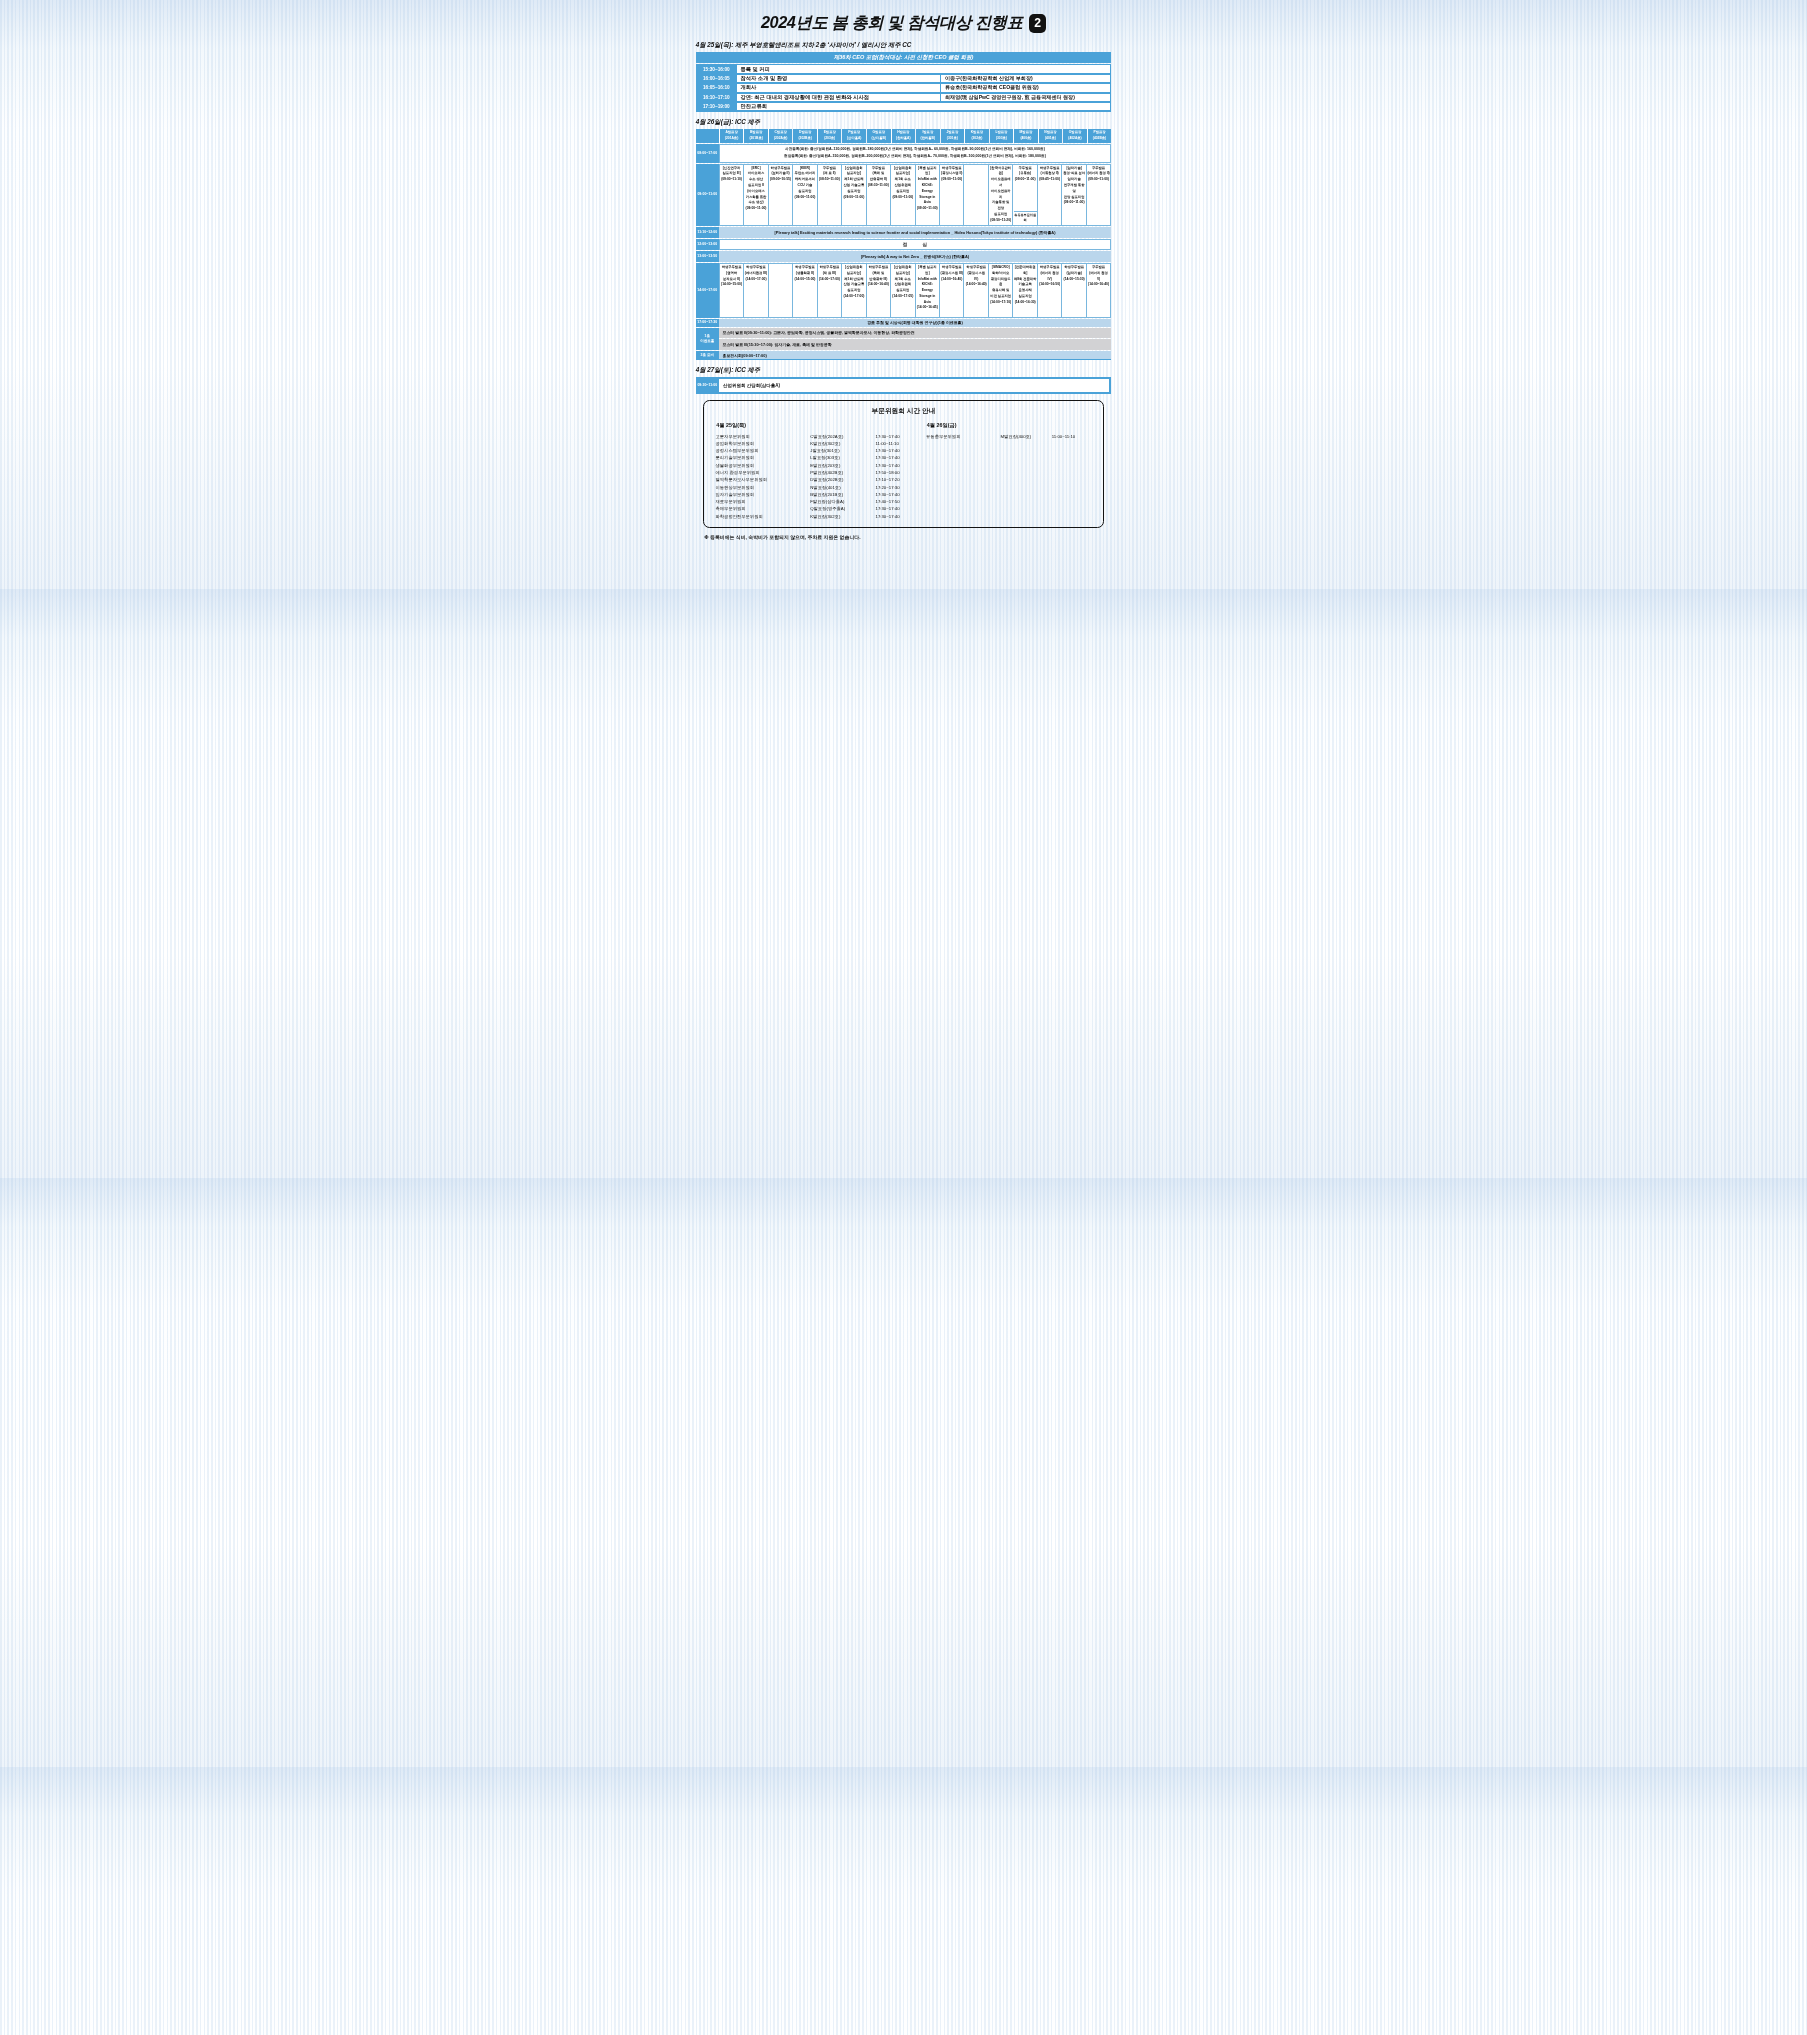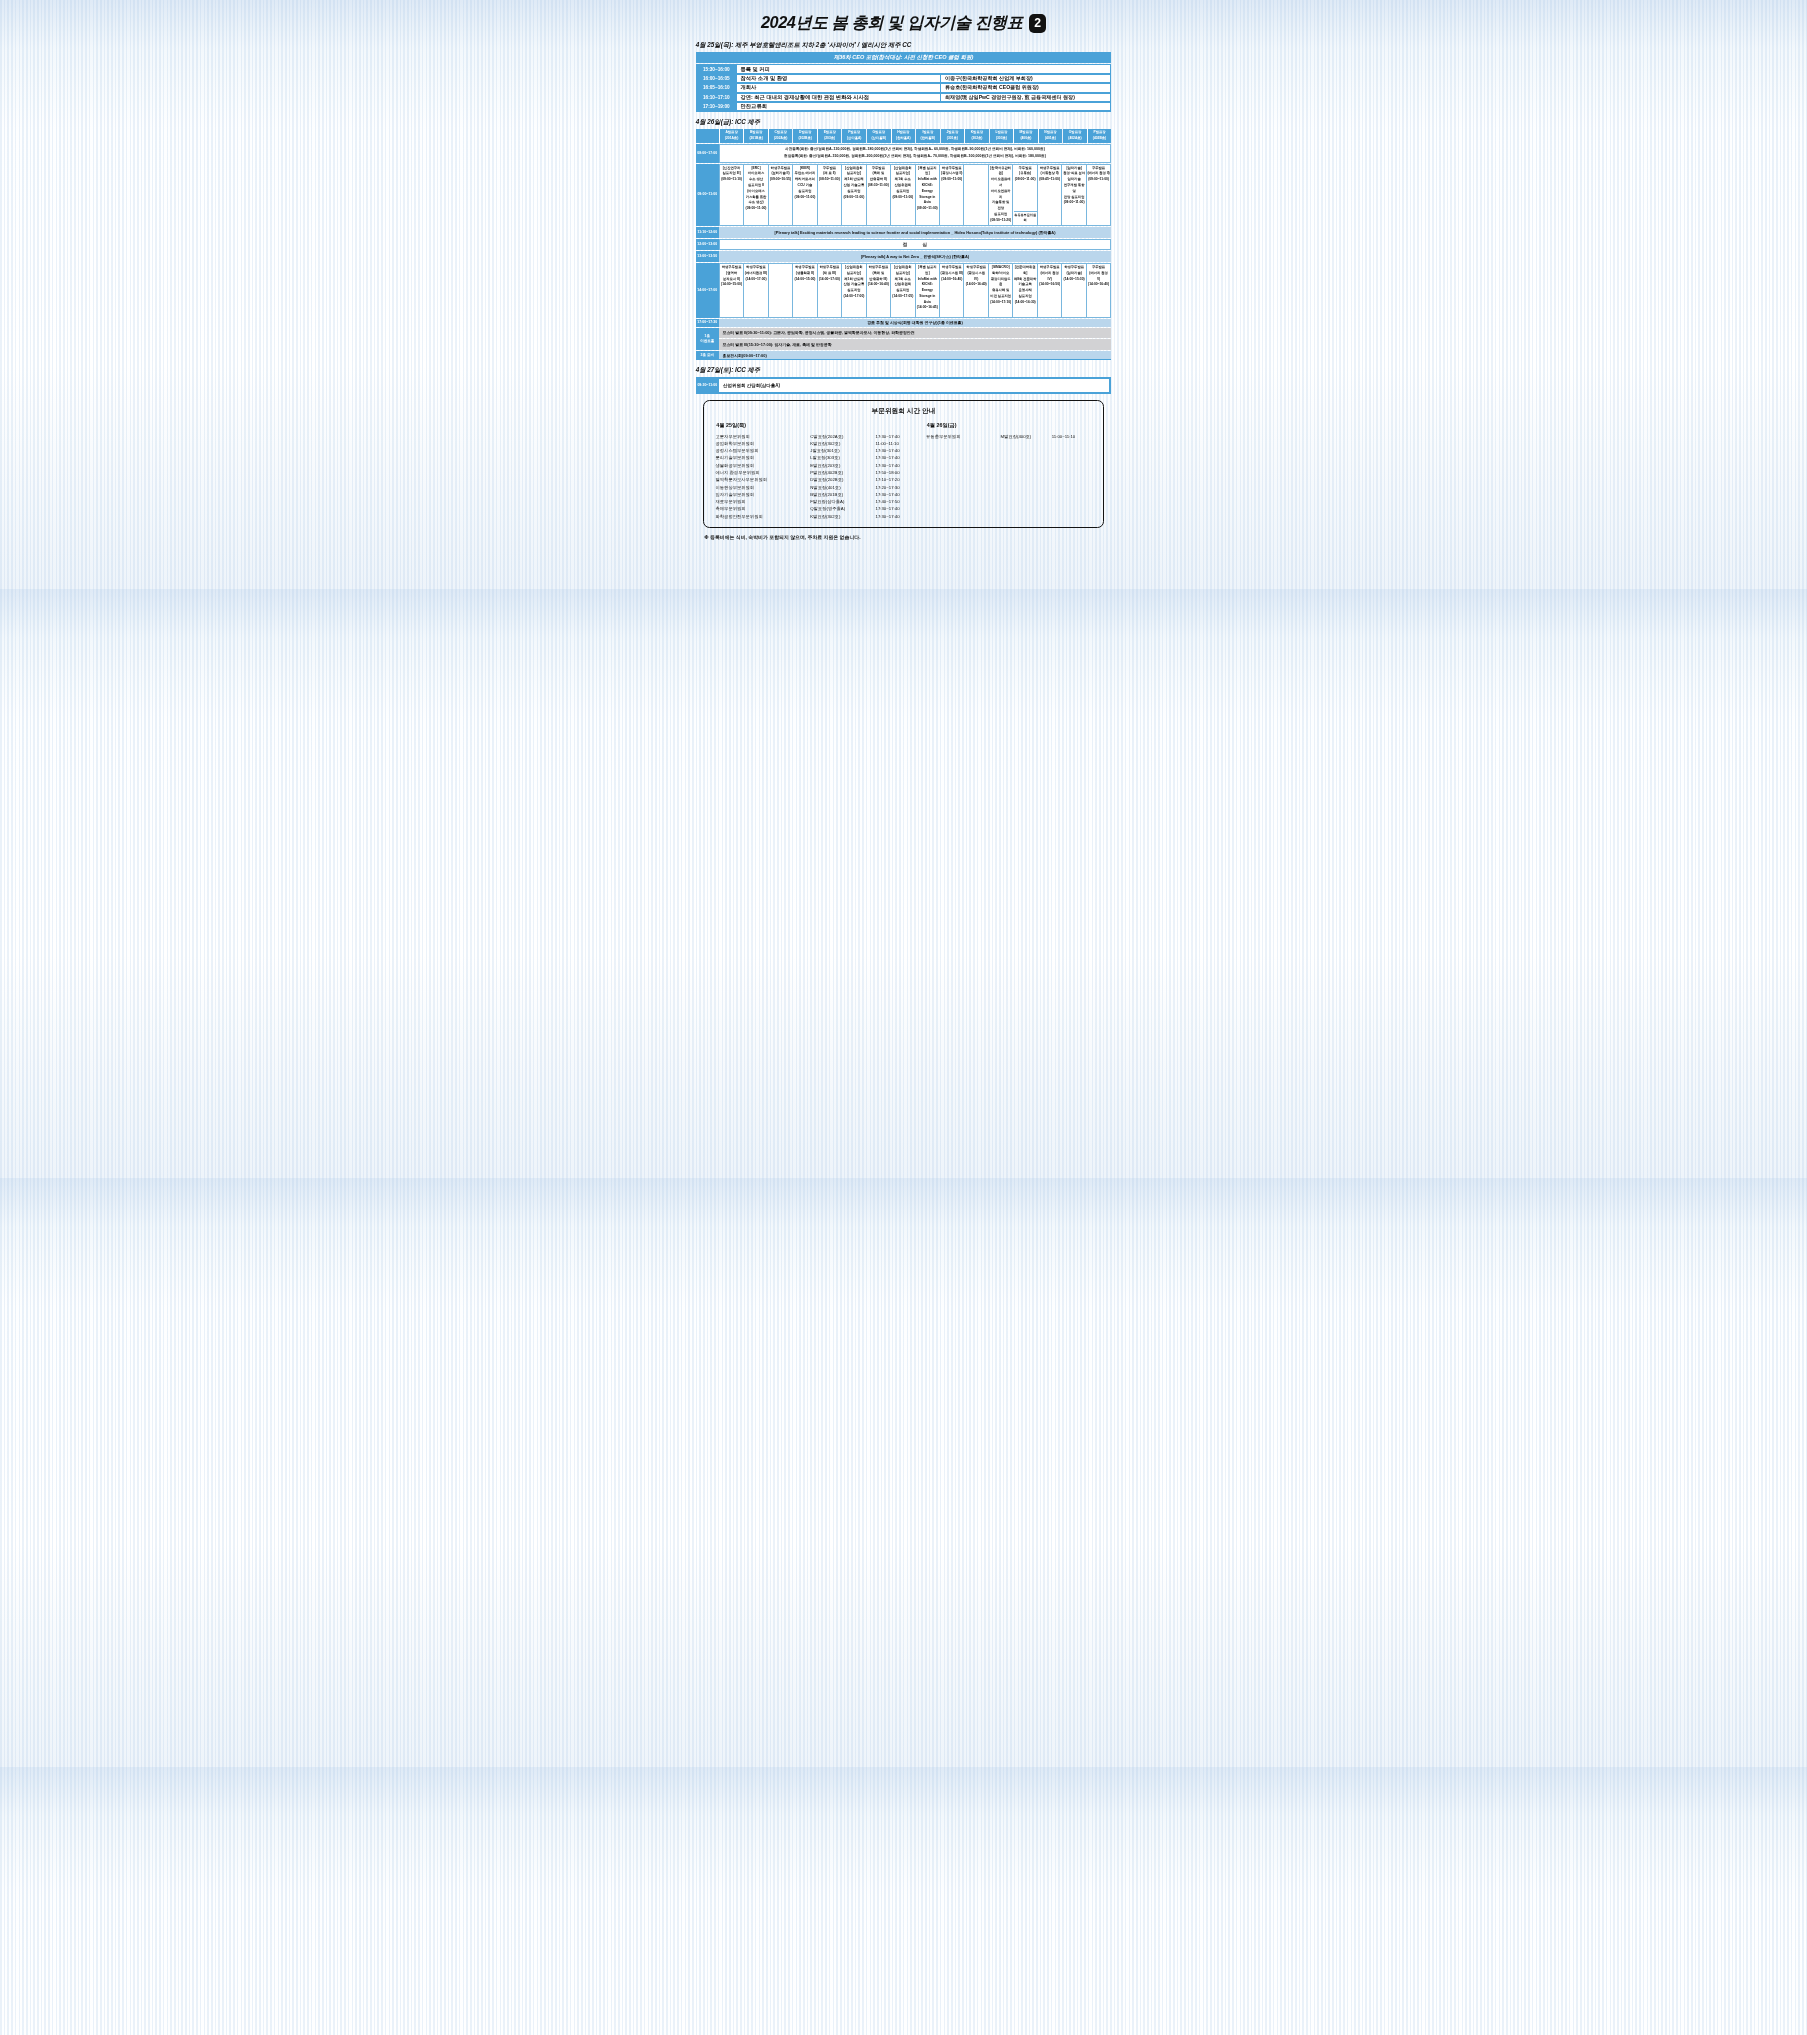--- a/index.html
+++ b/index.html
@@ -88,21 +88,21 @@
   .cm-time{flex:1;}
 
   .footnote{margin:5.7px 0 0 8.1px;font-size:4.9px;font-weight:bold;}
 </style>
 </head>
 <body>
 
 <div class="page">
 
   <div class="title-wrap">
-    <span class="title-text">2024년도 봄 총회 및 입자기술 진행표</span>
+    <span class="title-text">2024년도 봄 총회 및 참석대상 진행표</span>
     <span class="title-badge">2</span>
   </div>
 
   <div class="date-heading">4월 25일(목): 제주 부영호텔앤리조트 지하 2층 ‘사파이어’ / 엘리시안 제주 CC</div>
   <div class="ceo-table bar-bottom">
     <div class="ceo-header blue">제36차 CEO 포럼(참석대상: 사전 신청한 CEO 클럽 회원)</div>
     <div>
 
         <div class="ceo-row">
           <div class="ceo-time blue">15:30~16:00</div>

